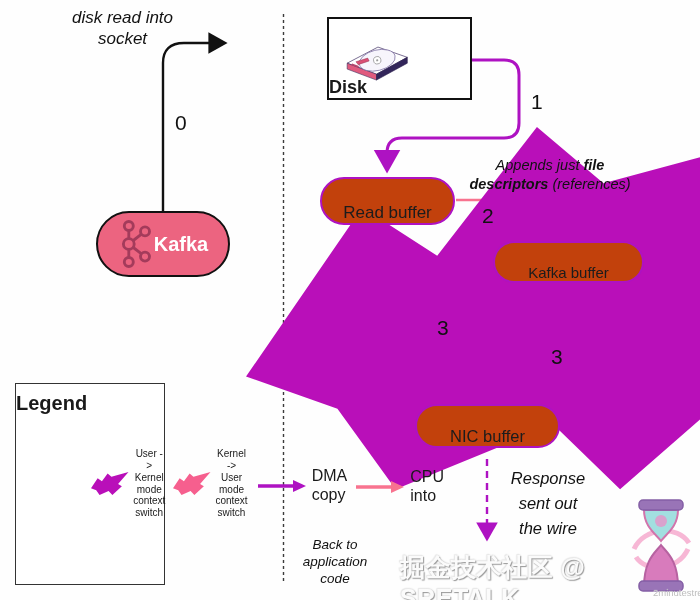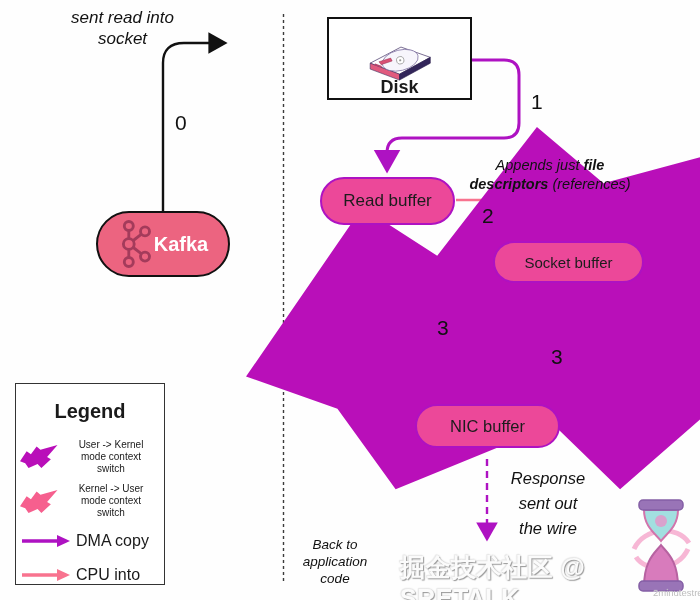--- a/index.html
+++ b/index.html
@@ -6,40 +6,40 @@
   #canvas{
     position:relative;width:700px;height:600px;background:#fefefe;overflow:hidden;
     font-family:"Liberation Sans", sans-serif;color:#1a1a1a;
   }
   #wires{position:absolute;left:0;top:0;pointer-events:none;}
   .abs{position:absolute;}
   .pre{white-space:pre-line;}
   .annotation{font-style:italic;color:#111;text-align:center;line-height:1.25;}
   .step{font-size:21px;color:#111;}
   .node{
-    position:absolute;display:flex;align-items:center;justify-content:center;
-    background:#ec4899;border:2.5px solid #ae12c2;border-radius:28px;
+    position:absolute;display:flex;align-items:flex-end;justify-content:center;
+    background:#c2410c;border:2.5px solid #ae12c2;border-radius:28px;
     color:#1c1c1c;box-sizing:border-box;
   }
   #disk-box{
     position:absolute;left:327px;top:17px;width:145px;height:83px;background:#fff;
     border:2px solid #111;box-sizing:border-box;display:flex;flex-direction:column;
-    align-items:center;justify-content:flex-start;padding-top:20px;
+    justify-content:flex-start;padding-top:20px;
   }
   #disk-label{font-weight:bold;font-size:18px;margin-top:-6px;}
   #kafka{
     position:absolute;left:96px;top:211px;width:134px;height:66px;background:#ec6480;
     border:2.5px solid #111;border-radius:34px;display:flex;align-items:center;
     justify-content:center;box-sizing:border-box;
   }
   #kafka-label{color:#fff;font-weight:bold;font-size:20px;}
   #legend{
     position:absolute;left:15px;top:383px;width:150px;height:202px;background:#fff;
-    border:1.5px solid #333;box-sizing:border-box;display:flex;flex-direction:column;
-    align-items:stretch;padding-top:16px;
+    border:1.5px solid #333;box-sizing:border-box;display:flex;flex-direction:row;
+    align-items:stretch;padding-top:8px;
   }
   #legend-title{font-weight:bold;font-size:20px;text-align:center;margin-bottom:16px;}
   .legend-row{display:flex;align-items:center;gap:4px;padding:0 4px;margin-bottom:9px;}
   .legend-row .lbl{font-size:10px;line-height:1.18;text-align:center;flex:1;}
   .legend-row .lbl.one-line{text-align:left;font-size:16px;}
   #watermark{
     position:absolute;left:400px;top:551px;width:300px;font-size:25px;letter-spacing:.5px;
     color:#fbfbfb;font-weight:bold;z-index:3;
     text-shadow:1px 1px 1px #9a9a9a,-1px -1px 1px #e8e8e8,0 0 2px #bdbdbd;
   }
@@ -81,21 +81,21 @@
     <path d="M568,285 V324 Q568,339 552,339 H503 Q487,339 487,356" fill="none" stroke="#ae12c2" stroke-width="3"></path>
 
     <path d="M387,226 V297 Q387,313 403,313 H471 Q487,313 487,329 V396" fill="none" stroke="#ae12c2" stroke-width="3" marker-end="url(#ah-m)"></path>
 
     <path d="M487,459 V538" fill="none" stroke="#ae12c2" stroke-width="2.4" stroke-dasharray="7,5" marker-end="url(#ah-m)"></path>
 
     <use href="#bolt" transform="translate(246,20) scale(0.95,0.92)" fill="#b90fb9"></use>
     <use href="#bolt" transform="translate(243,503) scale(0.97,0.94)" fill="#f65f8e"></use>
   </svg>
 
-  <div class="abs annotation pre" style="left:55px;top:7px;width:135px;font-size:17px;">sent read into
+  <div class="abs annotation pre" style="left:55px;top:7px;width:135px;font-size:17px;">disk read into
 socket</div>
 
   <div class="abs step" style="left:175px;top:111px;">0</div>
   <div class="abs step" style="left:531px;top:90px;">1</div>
   <div class="abs step" style="left:482px;top:204px;">2</div>
   <div class="abs step" style="left:437px;top:316px;">3</div>
   <div class="abs step" style="left:551px;top:345px;">3</div>
 
   <div id="disk-box">
     <svg width="95" height="56" viewBox="0 0 100 60">
@@ -127,21 +127,21 @@
         <circle cx="30" cy="42" r="5" fill="#ec6480"></circle>
       </g>
     </svg>
     <div id="kafka-label">Kafka</div>
   </div>
 
   <div class="node" style="left:320px;top:177px;width:135px;height:48px;font-size:17px;">
     <span>Read buffer</span>
   </div>
   <div class="node" style="left:493px;top:241px;width:151px;height:42px;font-size:15px;">
-    <span>Socket buffer</span>
+    <span>Kafka buffer</span>
   </div>
   <div class="node" style="left:415px;top:404px;width:145px;height:44px;font-size:16.5px;">
     <span>NIC buffer</span>
   </div>
 
   <div class="abs annotation" style="left:455px;top:156px;width:190px;font-size:14.5px;line-height:1.3;">
     <span>Appends just </span><b>file descriptors</b><span> (references)</span>
   </div>
 
   <div class="abs annotation pre" style="left:502px;top:466px;width:92px;font-size:16.5px;line-height:1.5;">Response

